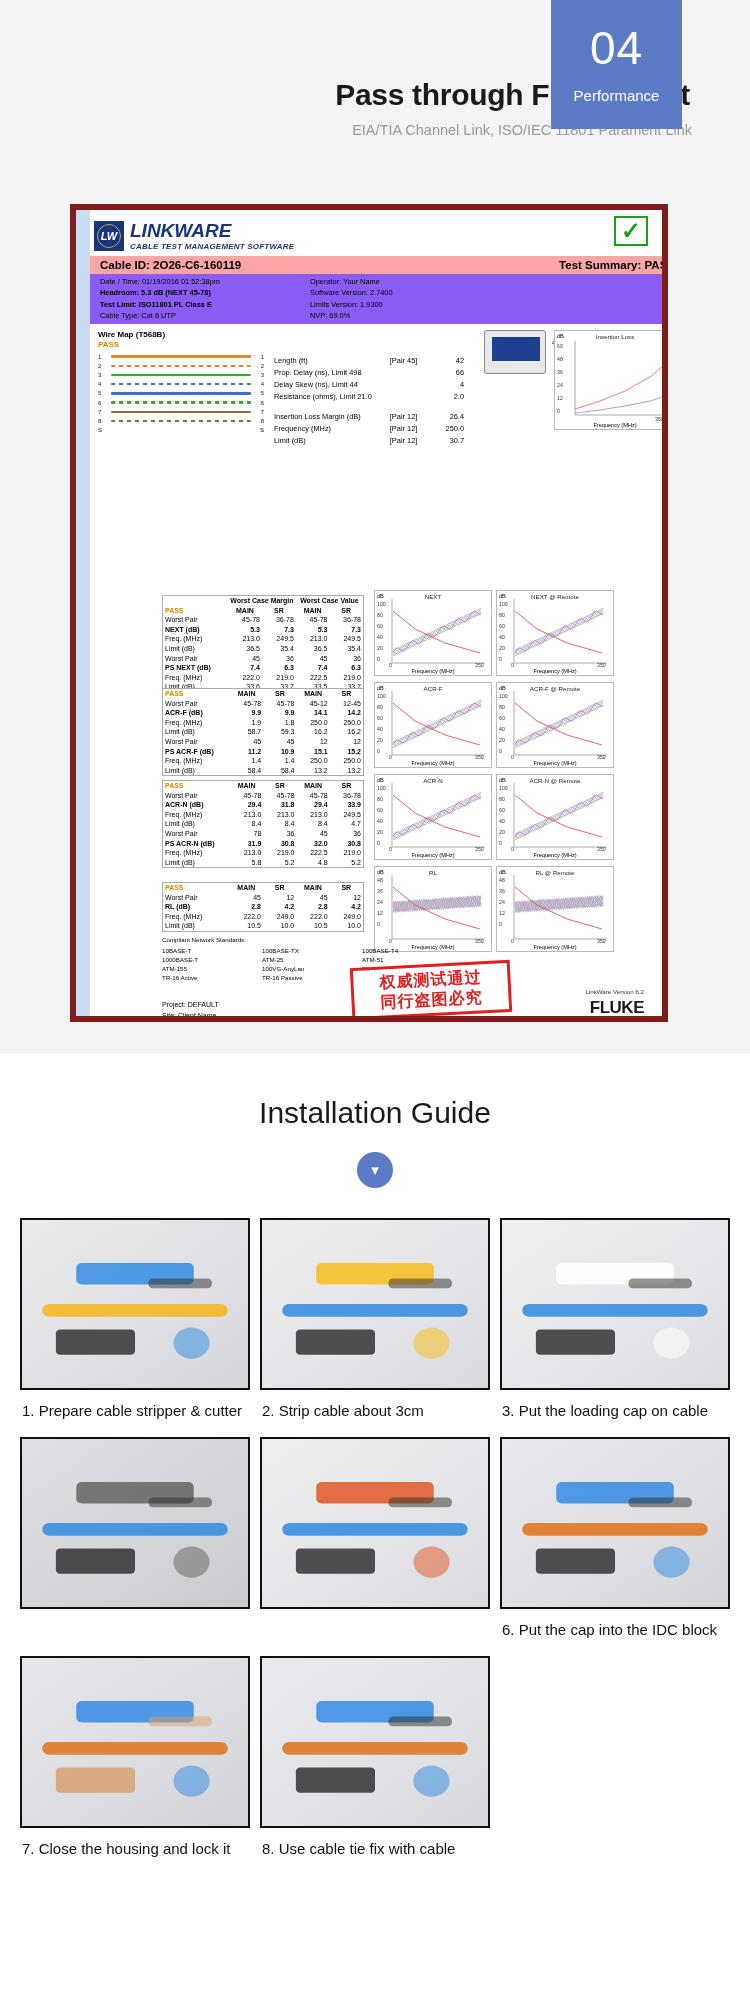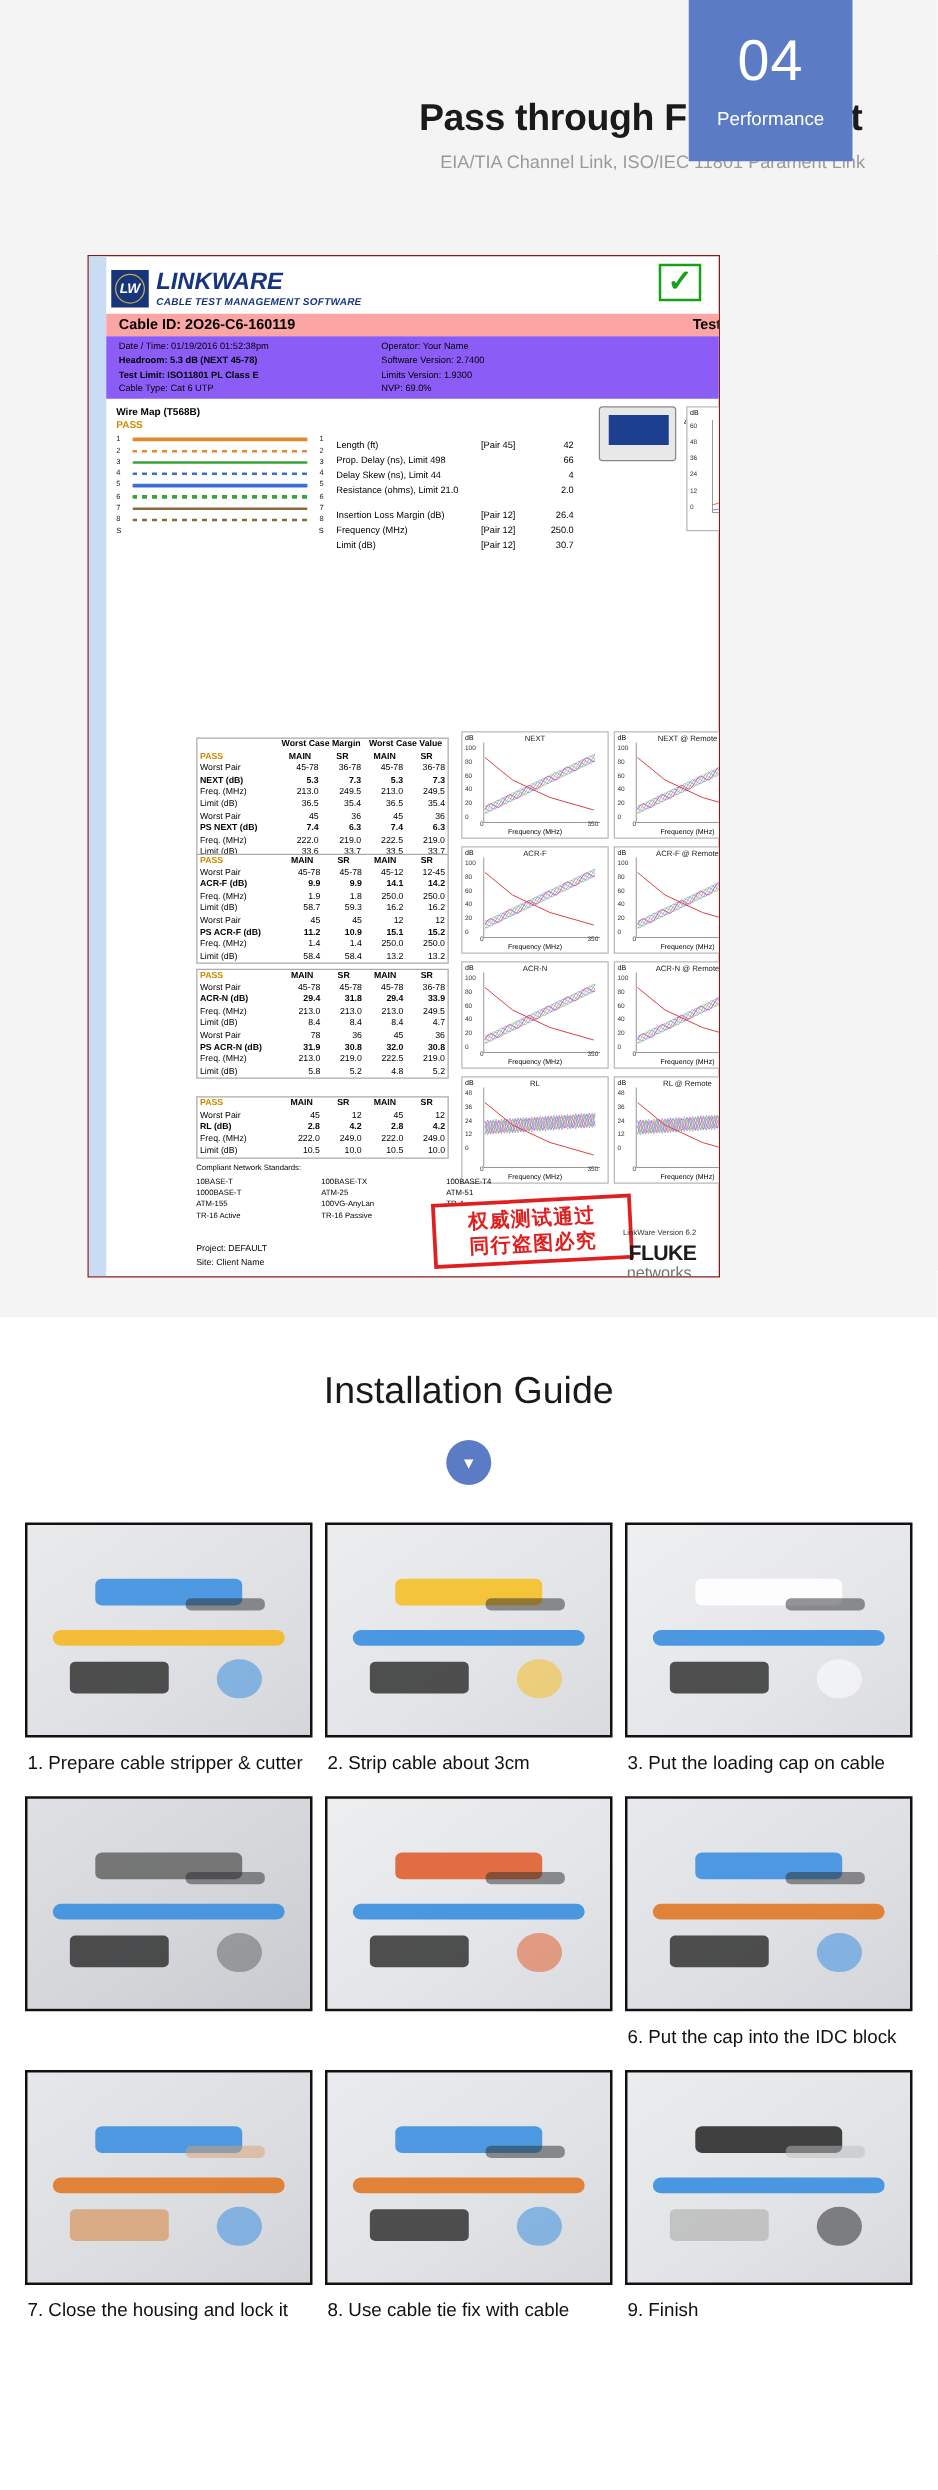--- a/index.html
+++ b/index.html
@@ -35,22 +35,22 @@
   .badge-num { font-size: 46px; font-weight: 300; line-height: 1; letter-spacing: 1px;}
   .badge-label { font-size: 15px; margin-top: 16px; }
 
   
   .report-section {
     position: relative; width: 750px; height: 882px;
     background: #f4f4f4;
   }
   .report {
     position: absolute; left: 70px; top: 32px;
-    width: 506px; height: 818px;
-    background: #fff; border: 1px solid #7f1d1d;
+    width: 598px; height: 818px;
+    background: #fff; border: 6px solid #7f1d1d;
     font-family: "Liberation Sans", sans-serif;
     overflow: hidden;
   }
   .rpt-blue-bar {
     position:absolute; left:0; top:0; width:14px; height:100%;
     background:#c9dcf4;
   }
   .lw-logo-row {
     position: absolute; left: 18px; top: 8px; width: 560px; height: 36px;
     display: flex; align-items: center;
@@ -896,24 +896,14 @@
       <div class="step">
         <div class="photo" style="background:linear-gradient(145deg,#eaebee 0%,#e0e2e5 60%,#d6d8dc 100%)"><svg width="100%" height="100%" viewBox="0 0 200 172" preserveAspectRatio="none">
             <rect x="18" y="86" width="164" height="13" rx="6" fill="#e07a28" opacity="0.92"></rect>
             <rect x="48" y="44" width="104" height="22" rx="5" fill="#3d90e0" opacity="0.9"></rect>
             <rect x="30" y="112" width="70" height="26" rx="4" fill="#2c2c2c" opacity="0.82"></rect>
             <circle cx="150" cy="126" r="16" fill="#3d90e0" opacity="0.55"></circle>
             <rect x="112" y="60" width="56" height="10" rx="4" fill="#2c2c2c" opacity="0.5"></rect>
           </svg></div>
         <div class="cap">8. Use cable tie fix with cable</div>
       </div>
-      <div class="step">
-        <div class="photo" style="background:linear-gradient(145deg,#ebeced 0%,#e1e3e6 60%,#d7d9dd 100%)"><svg width="100%" height="100%" viewBox="0 0 200 172" preserveAspectRatio="none">
-            <rect x="18" y="86" width="164" height="13" rx="6" fill="#3d90e0" opacity="0.92"></rect>
-            <rect x="48" y="44" width="104" height="22" rx="5" fill="#2c2c2c" opacity="0.9"></rect>
-            <rect x="30" y="112" width="70" height="26" rx="4" fill="#bbbbbb" opacity="0.82"></rect>
-            <circle cx="150" cy="126" r="16" fill="#2c2c2c" opacity="0.55"></circle>
-            <rect x="112" y="60" width="56" height="10" rx="4" fill="#bbbbbb" opacity="0.5"></rect>
-          </svg></div>
-        <div class="cap">9. Finish</div>
-      </div>
     </div>
 </div>
 
 </body></html>

